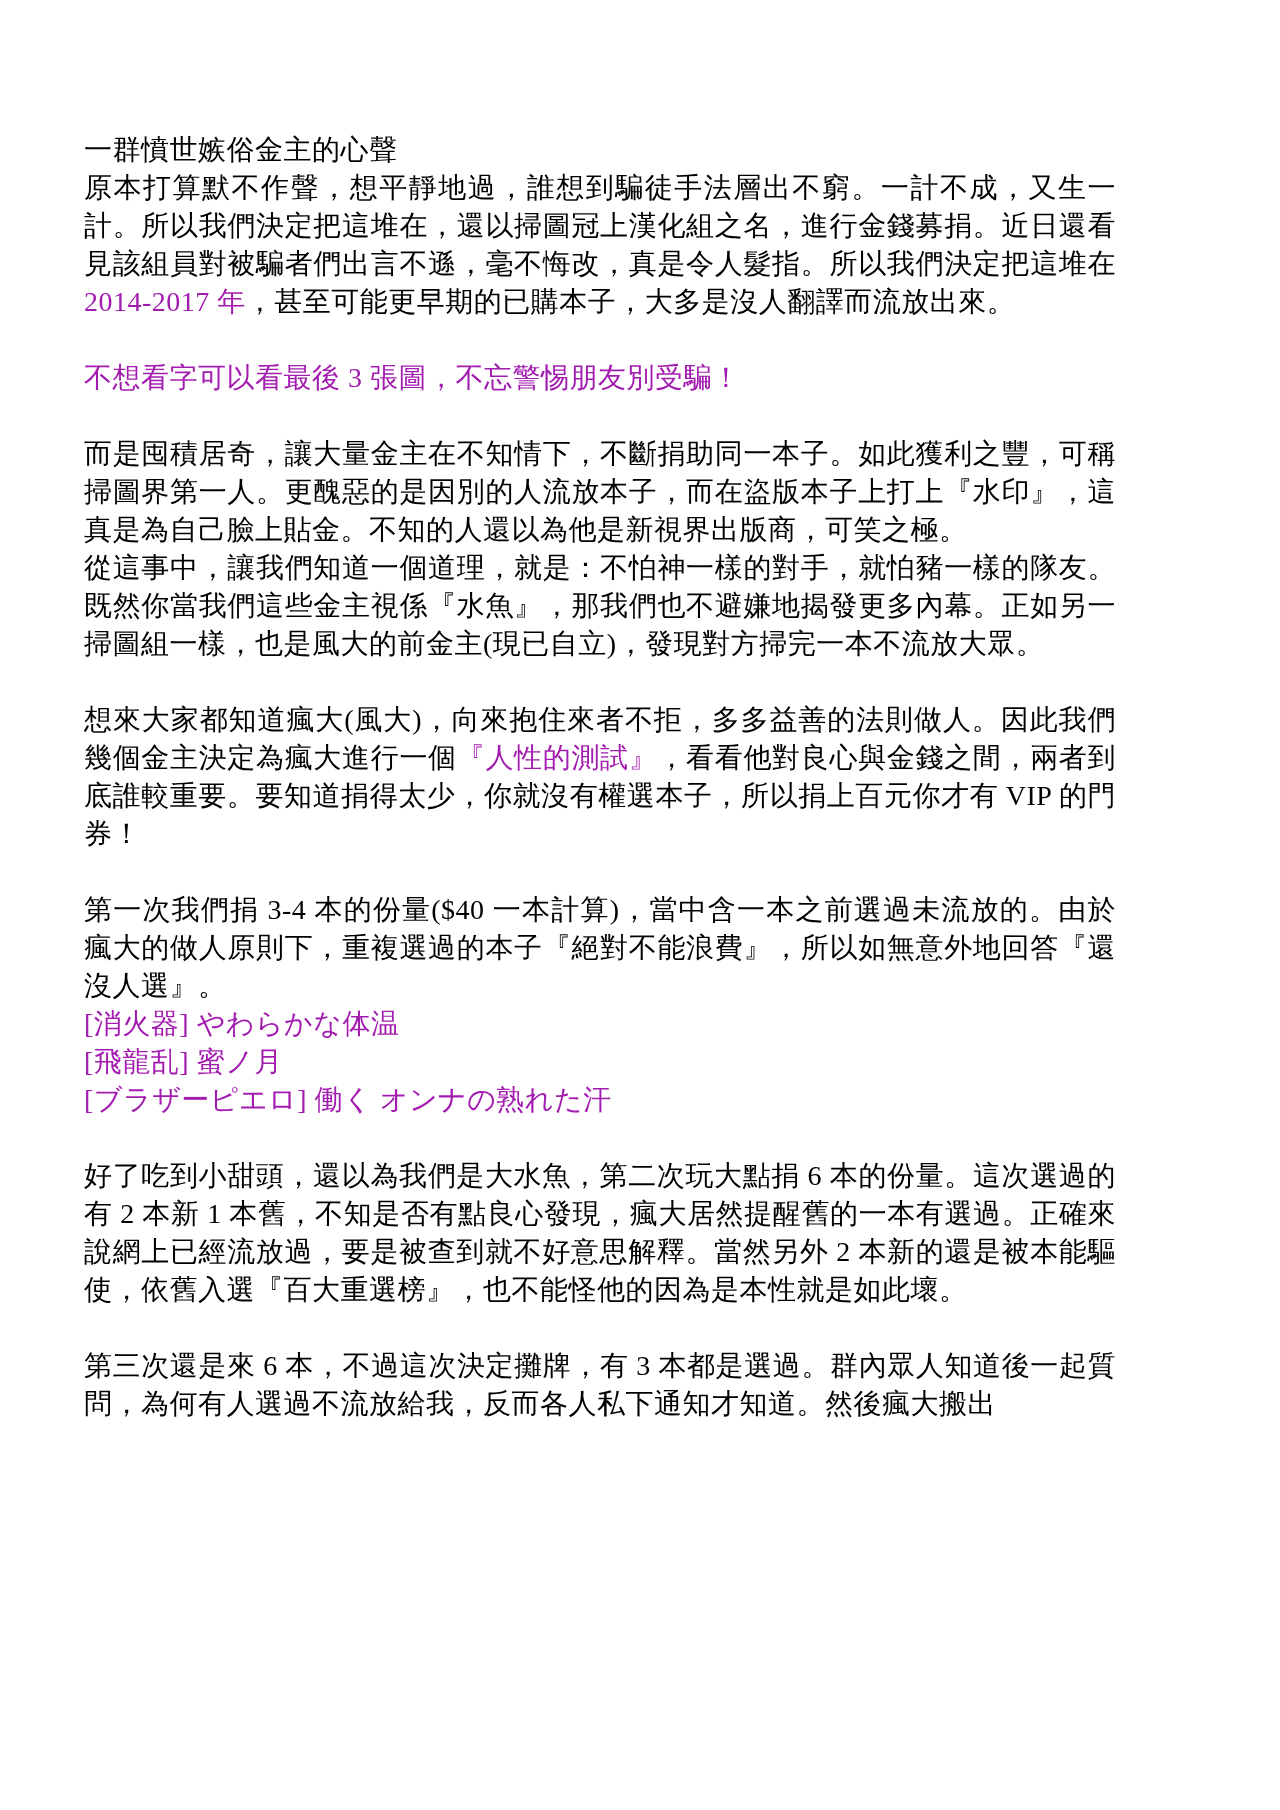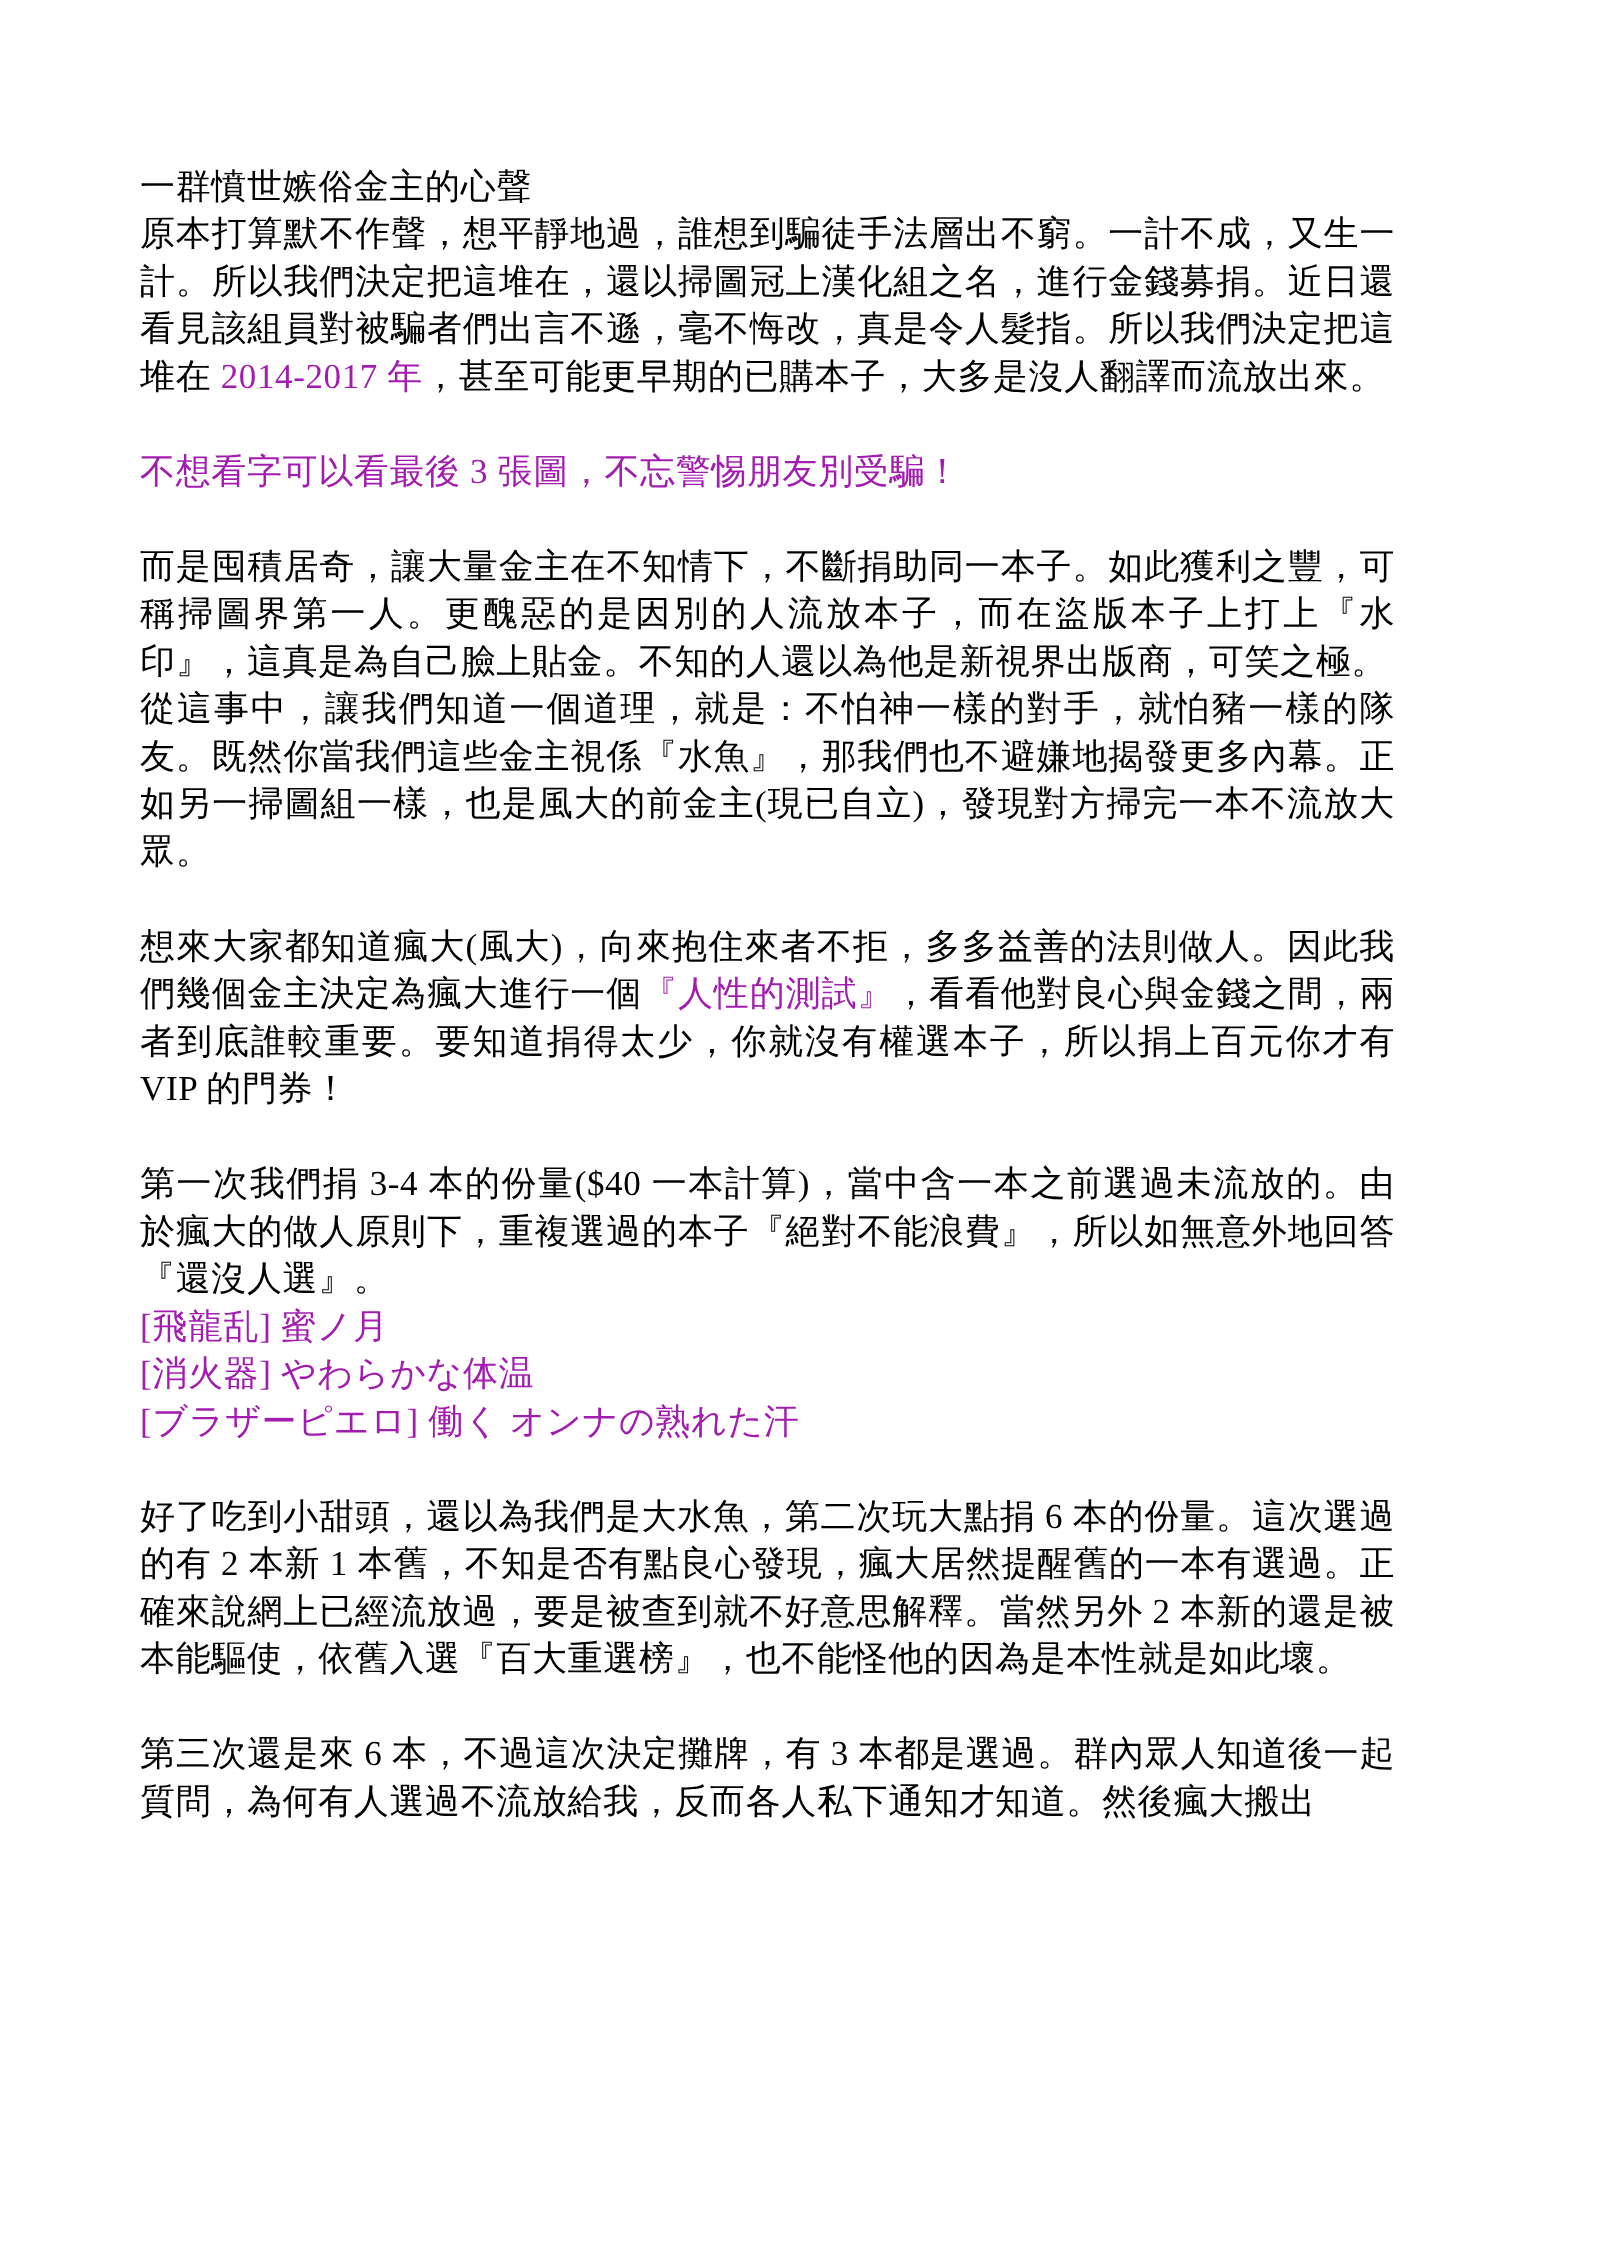--- a/index.html
+++ b/index.html
@@ -11,21 +11,21 @@
     width: 1280px;
     height: 1810px;
     font-family: "Liberation Serif", "DejaVu Serif", serif;
     color: #000000;
     overflow: hidden;
   }
   .page {
     box-sizing: border-box;
     width: 1280px;
     height: 1280px;
-    padding: 131px 164px 0 112px;
+    padding: 131px 164px 0 84px;
     background: #ffffff;
   }
   .page p {
     margin: 0;
     font-size: 28px;
     line-height: 38px;
     text-align: justify;
     letter-spacing: 0.5px;
   }
   .blank {
@@ -71,25 +71,25 @@
   </p>
 
   <div class="blank"></div>
 
   <p>
     <span>第一次我們捐 3-4 本的份量($40 一本計算)，當中含一本之前選過未流放的。由於瘋大的做人原則下，重複選過的本子『絕對不能浪費』，所以如無意外地回答『還沒人選』。</span>
   </p>
 
 
   <p class="red">
-    <span>[飛龍乱] 蜜ノ月</span>
+    <span>[消火器] やわらかな体温</span>
   </p>
 
   <p class="red">
-    <span>[消火器] やわらかな体温</span>
+    <span>[飛龍乱] 蜜ノ月</span>
   </p>
 
   <p class="red">
     <span>[ブラザーピエロ] 働く オンナの熟れた汗</span>
   </p>
 
   <div class="blank"></div>
 
   <p>
     <span>好了吃到小甜頭，還以為我們是大水魚，第二次玩大點捐 6 本的份量。這次選過的有 2 本新 1 本舊，不知是否有點良心發現，瘋大居然提醒舊的一本有選過。正確來說網上已經流放過，要是被查到就不好意思解釋。當然另外 2 本新的還是被本能驅使，依舊入選『百大重選榜』，也不能怪他的因為是本性就是如此壞。</span>

